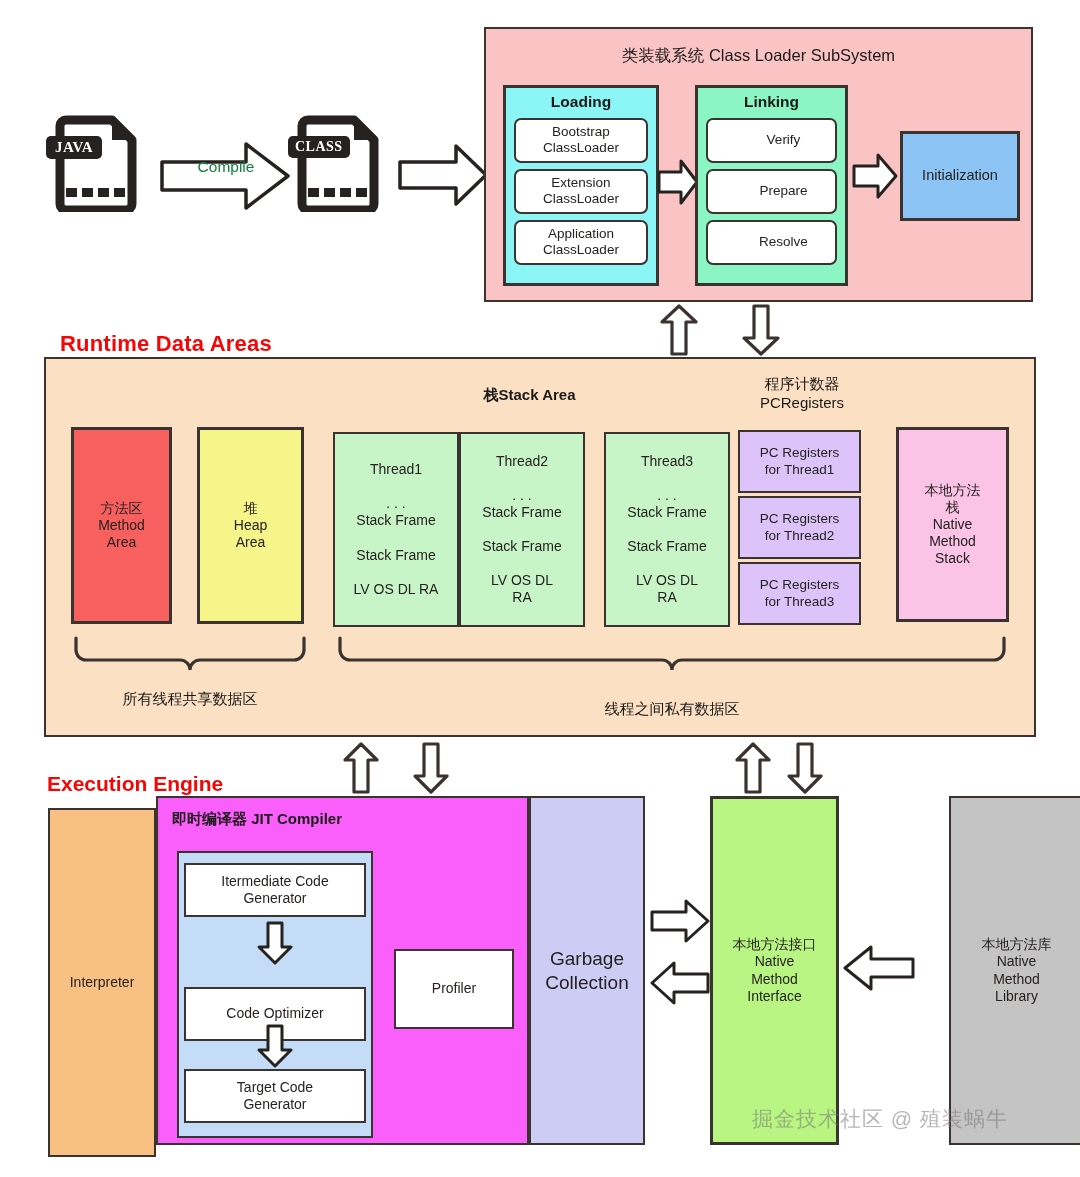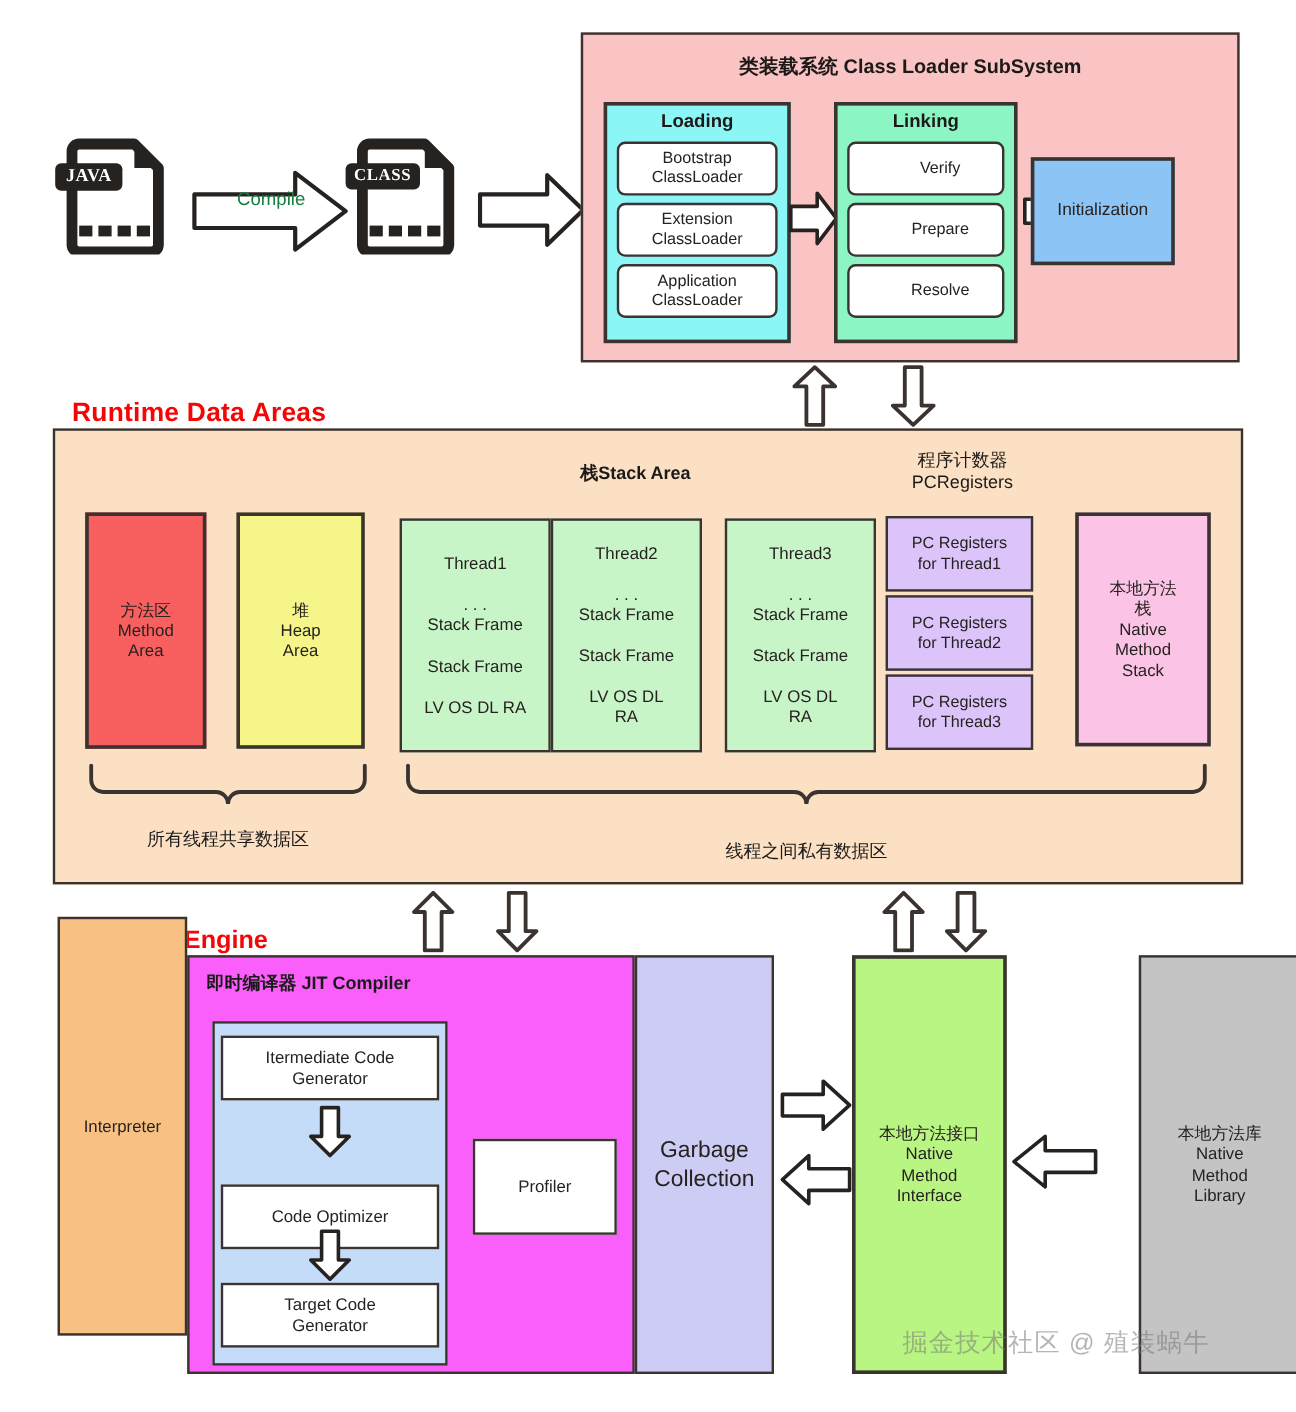--- a/index.html
+++ b/index.html
@@ -20,34 +20,34 @@
   .filecard { position: absolute; }
   .filecard svg { display: block; }
 
   .compile-arrow { position: absolute; }
   .plain-arrow { position: absolute; }
 
   
   #cls-sub { left: 484px; top: 27px; width: 549px; height: 275px;
              background: #fbc4c4; border: 2px solid #3a3330; }
   #cls-title { position: absolute; left: 484px; top: 45px; width: 549px;
-               text-align: center; font-size: 16.5px; font-weight: 700; color: #1c1a19; }
+               text-align: center; font-size: 16.5px; font-weight: 400; color: #1c1a19; }
   #loading-grp { left: 503px; top: 85px; width: 156px; height: 201px;
                  background: #8cf5f5; border: 3px solid #3a3330; display: block; }
   #linking-grp { left: 695px; top: 85px; width: 153px; height: 201px;
                  background: #8cf5c4; border: 3px solid #3a3330; display: block; }
   .grp-title { text-align: center; font-size: 15.5px; font-weight: 700;
                color: #1c1a19; margin-top: 5px; }
   .wbox { background: #ffffff; border: 2.5px solid #3a3330; border-radius: 7px;
           margin: 6px auto 0 auto; display: flex; align-items: center;
           justify-content: center; text-align: center; font-size: 13.5px;
           color: #262220; line-height: 1.2; white-space: pre-line; }
   #loading-grp .wbox { width: 134px; height: 45px; }
   #linking-grp .wbox { width: 131px; height: 45px; padding-left: 24px; }
-  #init-box { left: 859px; top: 131px; width: 120px; height: 90px;
+  #init-box { left: 900px; top: 131px; width: 120px; height: 90px;
               background: #8cc4f5; border: 3px solid #3a3330; font-size: 14.5px; }
 
   
   #rda-title { position: absolute; left: 60px; top: 331px; font-size: 22px;
                font-weight: 700; color: #f50505; letter-spacing: .2px; }
   #rda { left: 44px; top: 357px; width: 992px; height: 380px;
          background: #fbe0c4; border: 2px solid #3a3330; display: block; }
   .area-head { position: absolute; text-align: center; font-size: 15px;
                color: #1c1a19; line-height: 1.28; white-space: pre-line; }
   #stack-head { left: 342px; top: 385px; width: 375px; font-weight: 700; }
@@ -70,21 +70,21 @@
   #nms { left: 896px; top: 427px; width: 113px; height: 195px;
          background: #fbc4e6; font-size: 14px; }
 
   .brace-cap { position: absolute; }
   .brace-lbl { position: absolute; text-align: center; font-size: 15px;
                color: #1c1a19; }
 
   
   #ee-title { position: absolute; left: 47px; top: 772px; font-size: 21px;
               font-weight: 700; color: #f50505; }
-  #interpreter { left: 48px; top: 764px; width: 108px; height: 349px;
+  #interpreter { left: 48px; top: 808px; width: 108px; height: 349px;
                  background: #f8c183; border: 2.5px solid #3a3330; font-size: 14px; }
   #jit { left: 156px; top: 796px; width: 373px; height: 349px;
          background: #fb5ffb; border: 2.5px solid #3a3330; display: block; }
   #jit-title { position: absolute; left: 172px; top: 810px; font-size: 15px;
                font-weight: 700; color: #1c1a19; }
   #jit-inner { left: 177px; top: 851px; width: 196px; height: 287px;
                background: #c4dcf8; border: 2.5px solid #3a3330; display: block; }
   .jit-step { position: absolute; left: 184px; width: 182px; height: 54px;
               background: #ffffff; border: 2.5px solid #3a3330; font-size: 14px; }
   #step1 { top: 863px; } #step2 { top: 967px; margin-top: 20px; } #step3 { top: 1069px; }

